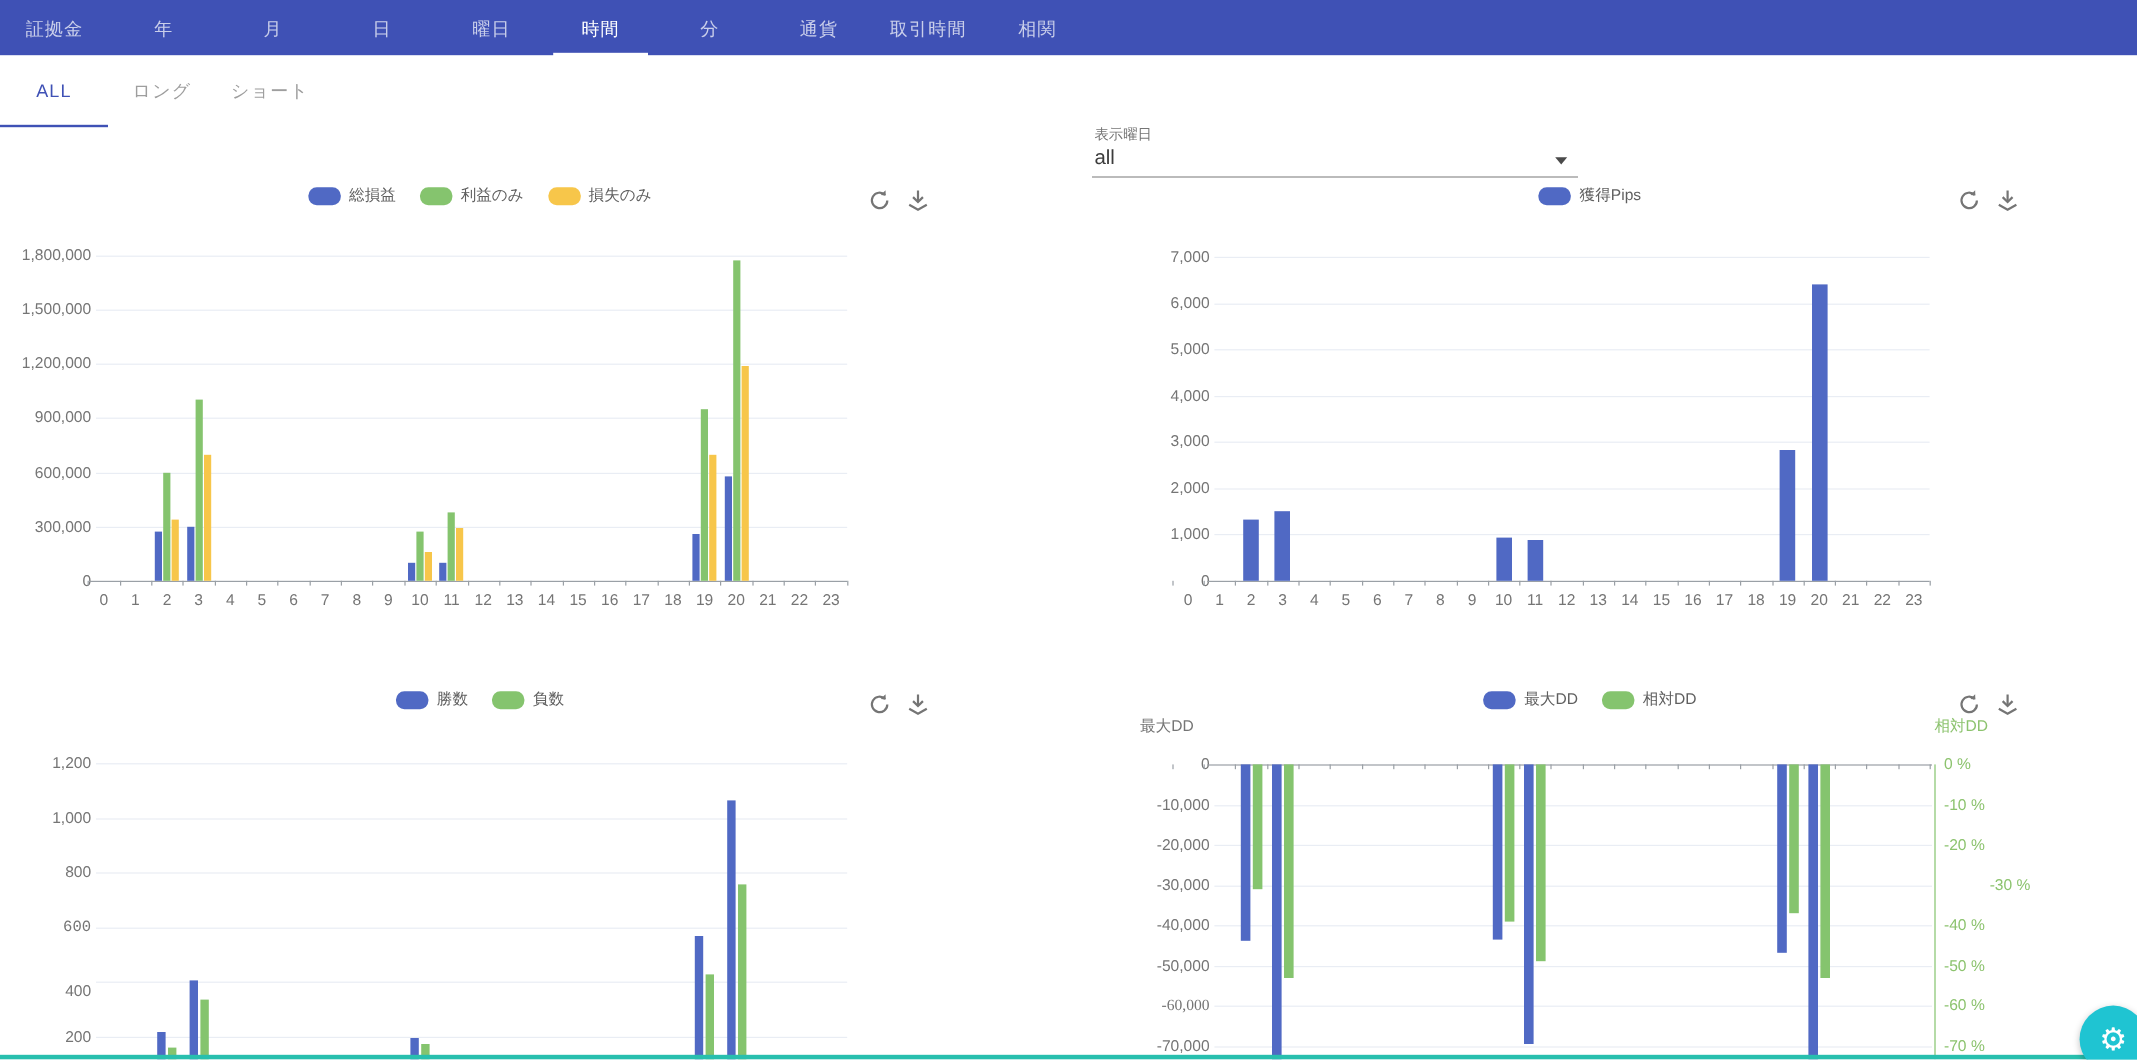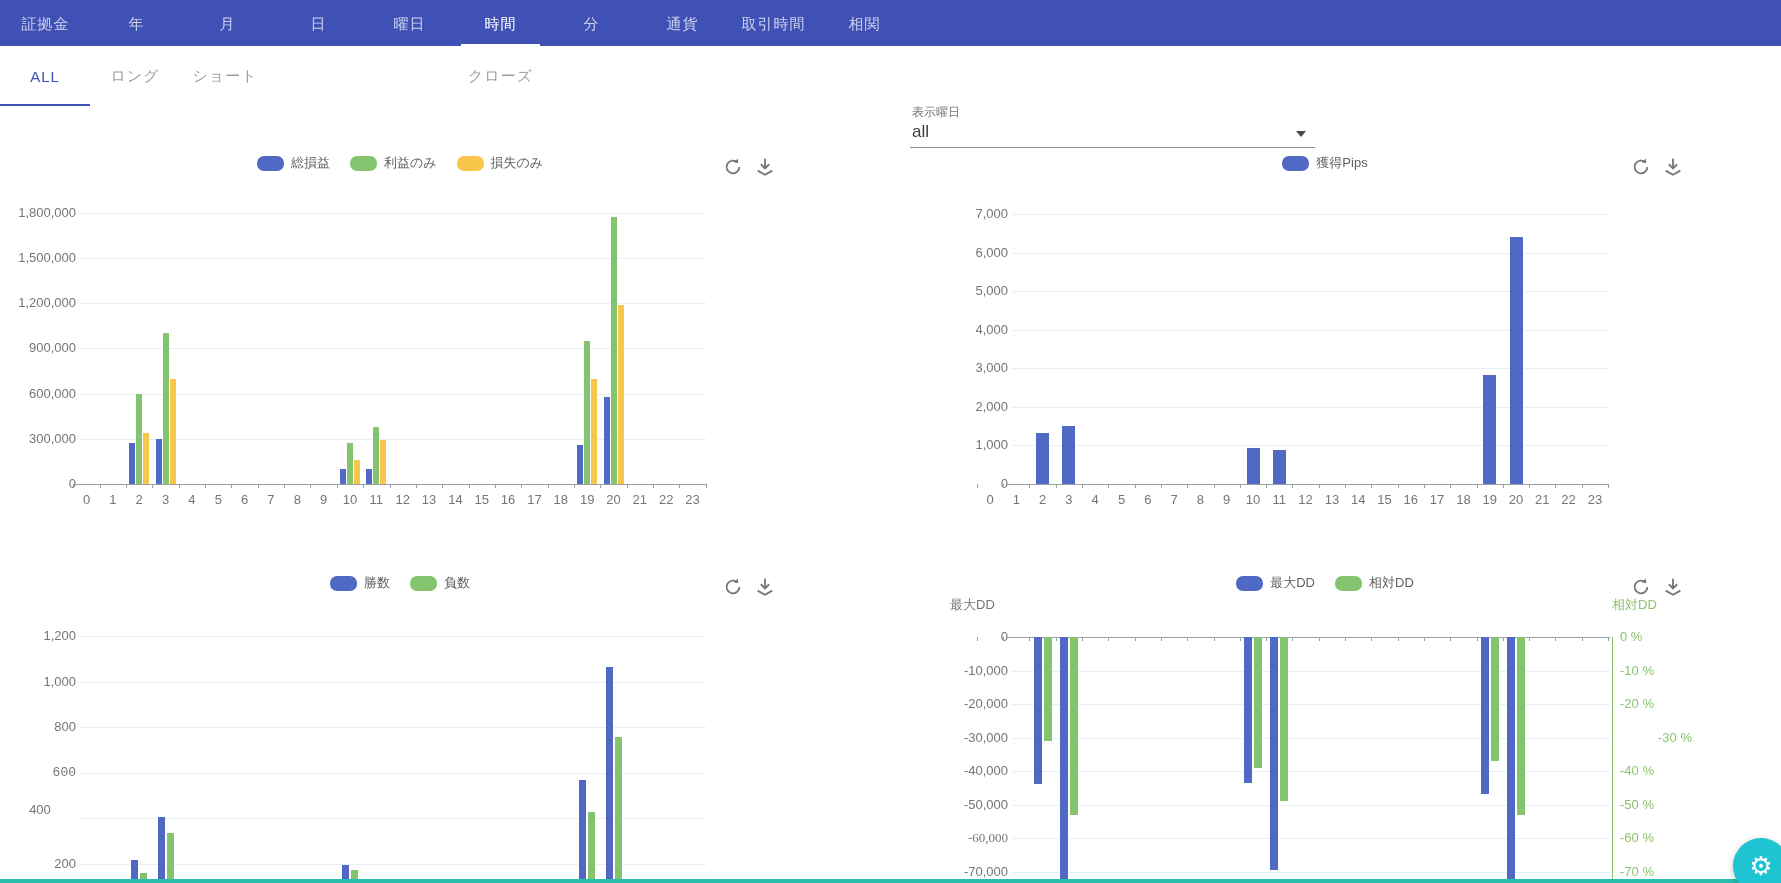--- a/index.html
+++ b/index.html
@@ -94,23 +94,20 @@
         <div class="sub-underline"></div>
       </div>
       <div class="sub-tab" style="width: 90px;">
         <span>ロング</span>
       </div>
       <div class="sub-tab" style="width: 90px;">
         <span>ショート</span>
       </div>
     </div>
   <div class="subtab-group" style="left:448px;">
-      <div class="sub-tab" style="width: 105px;">
-        <span>クローズ</span>
-      </div>
     </div>
   <div class="dd-label">表示曜日</div>
   <div class="dd-value">all</div>
   <div class="dd-underline"></div>
   <div class="dd-arrow"></div>
 </div>
 
 <div id="charts-root">
     <div class="panel" style="left: 0px; top: 130px; width: 800px; height: 385px;">
       <div class="legend-row" style="top: 24px;">
@@ -328,21 +325,21 @@
           </svg></span>
         <span class="panel-icon"><svg viewBox="0 0 24 24" width="22" height="22" fill="none" stroke="#757575" stroke-width="2">
             <line x1="12" y1="3" x2="12" y2="13"></line>
             <polyline points="7.5,9 12,13.5 16.5,9"></polyline>
             <polyline points="4,16 12,20.5 20,16"></polyline>
           </svg></span>
       </div>
       <div class="gridline" style="left: 80px; top: 303.5px; width: 626px;"></div>
       <div class="ytick-label" style="left: 4px; top: 295.5px;">200</div>
       <div class="gridline" style="left: 80px; top: 258px; width: 626px;"></div>
-      <div class="ytick-label" style="left: 4px; top: 242px; text-align: center;">400</div>
+      <div class="ytick-label" style="left: 4px; top: 258px;">400</div>
       <div class="gridline" style="left: 80px; top: 212.5px; width: 626px;"></div>
       <div class="ytick-label" style="left: 4px; top: 204.5px; font-family: Liberation Mono, monospace;">600</div>
       <div class="gridline" style="left: 80px; top: 167px; width: 626px;"></div>
       <div class="ytick-label" style="left: 4px; top: 159px;">800</div>
       <div class="gridline" style="left: 80px; top: 121.5px; width: 626px;"></div>
       <div class="ytick-label" style="left: 4px; top: 113.5px;">1,000</div>
       <div class="gridline" style="left: 80px; top: 76px; width: 626px;"></div>
       <div class="ytick-label" style="left: 4px; top: 68px;">1,200</div>
       <div class="bar" style="left: 131.2px; top: 300.087px; width: 7px; height: 48.9125px; background: rgb(80, 105, 196);"></div>
       <div class="bar" style="left: 157.55px; top: 256.863px; width: 7px; height: 92.1375px; background: rgb(80, 105, 196);"></div>

